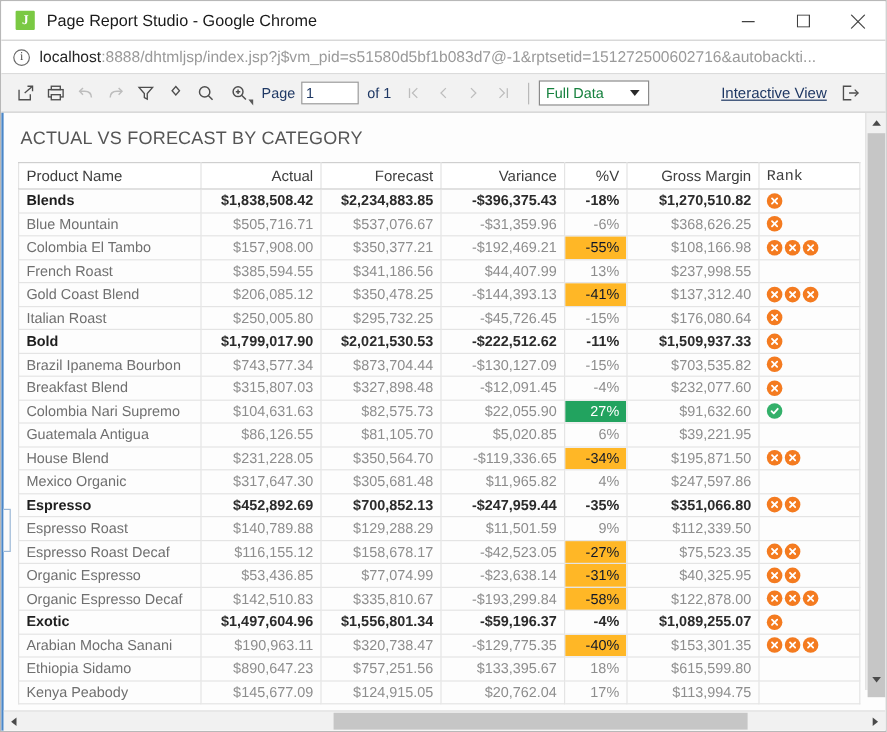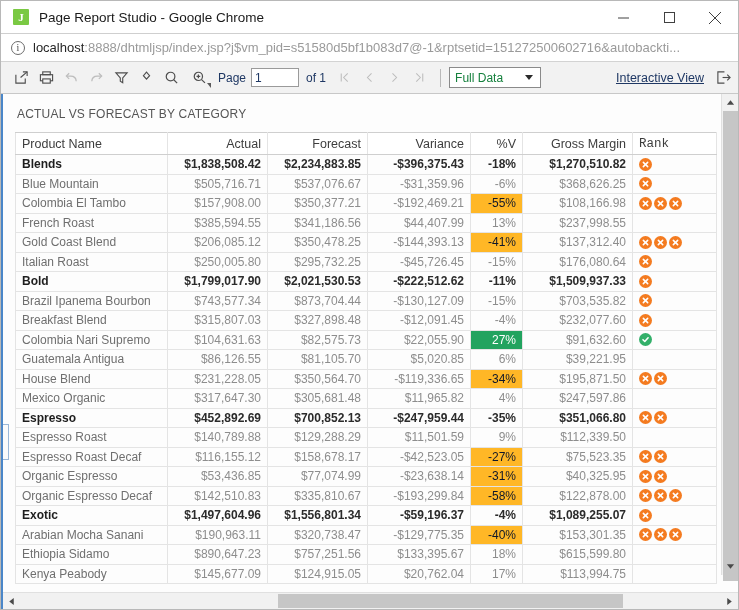--- a/index.html
+++ b/index.html
@@ -160,21 +160,21 @@
   }
   .data-select .caret {
     width: 0; height: 0;
     border-left: 4px solid transparent;
     border-right: 4px solid transparent;
     border-top: 5px solid #2a2a2a;
     margin-right: 2px;
   }
   .toolbar-right {
     position: absolute;
-    right: 2px;
+    right: 17px;
     display: flex;
     align-items: center;
     gap: 7px;
   }
   .interactive-link {
     font-size: 12.5px;
     color: #1f3864;
     text-decoration: underline;
     white-space: nowrap;
   }
@@ -189,21 +189,21 @@
     display: flex;
     flex-direction: column;
   }
   .report-scroll {
     flex: 1;
     position: relative;
     overflow: hidden;
     padding: 0;
   }
   .report-title {
-    font-size: 12px;
+    font-size: 15px;
     color: #555555;
     letter-spacing: 0.2px;
     padding: 13px 0 11px 14px;
     white-space: nowrap;
   }
 
   table.report {
     border-collapse: collapse;
     width: 585px;
     margin-left: 12px;

